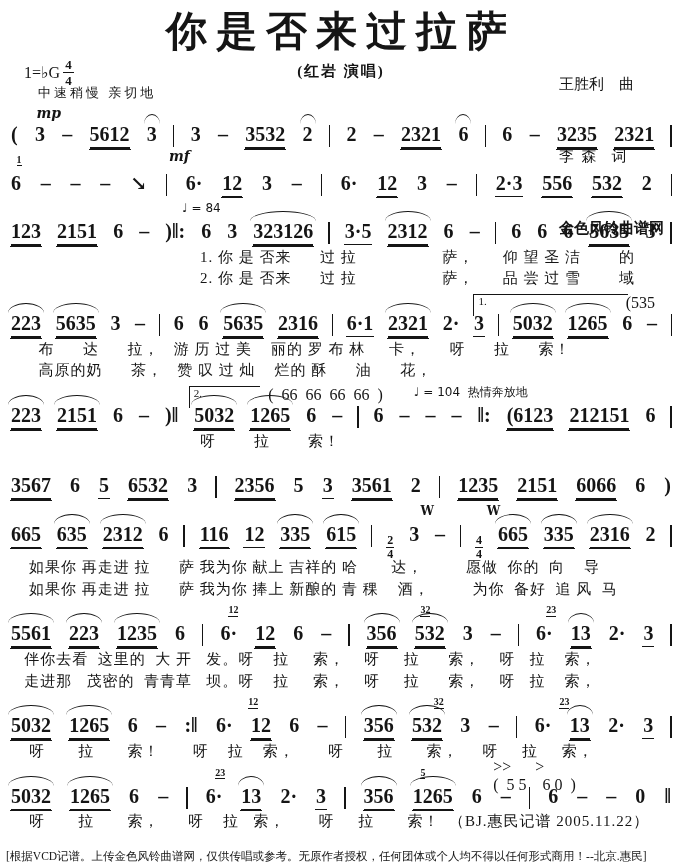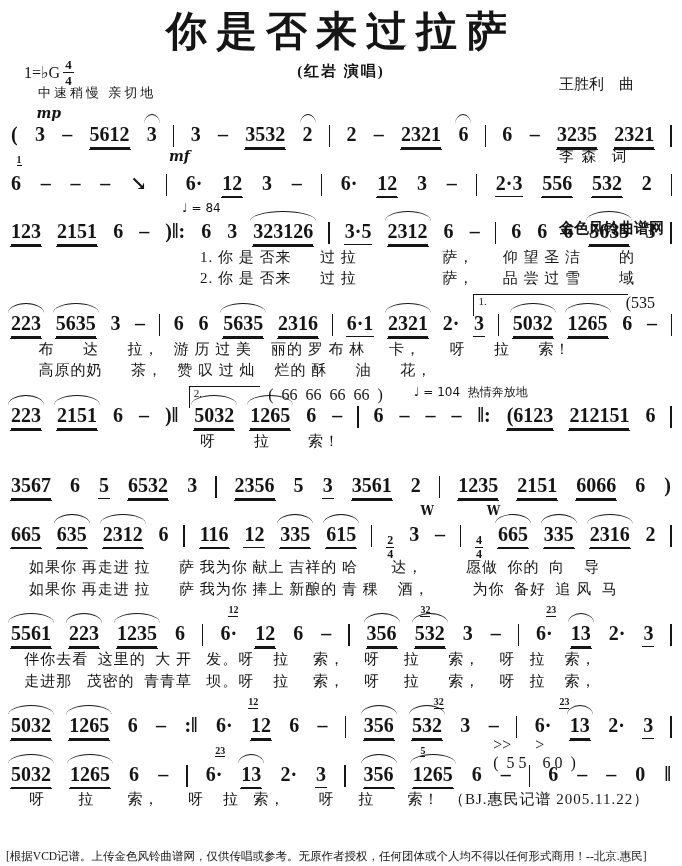--- a/index.html
+++ b/index.html
@@ -309,20 +309,21 @@
           <span class="tok u2 arc">532</span>
           <span class="tok">3</span>
           <span class="tok">–</span>
           <span class="bar"></span>
           <span class="tok">6·</span>
           <span class="tok u2 arc">13</span>
           <span class="tok">2·</span>
           <span class="tok u1">3</span>
           <span class="bar"></span>
         </div>
+        <div class="lyric">    呀       拉       索！       呀    拉    索，       呀       拉       索，     呀     拉     索，</div>
       </div>
       <div class="system">
         <span class="ann grace" style="left: 31%;">23</span>
         <span class="ann grace" style="left: 62%;">5</span>
         <span class="ann cue acc" style="left: 73%;">&gt;&gt;      &gt;
 (  5 5    6 0  )</span>
         <div class="notes">
           <span class="tok u2 arc">5032</span>
           <span class="tok u2 arc">1265</span>
           <span class="tok">6</span>

